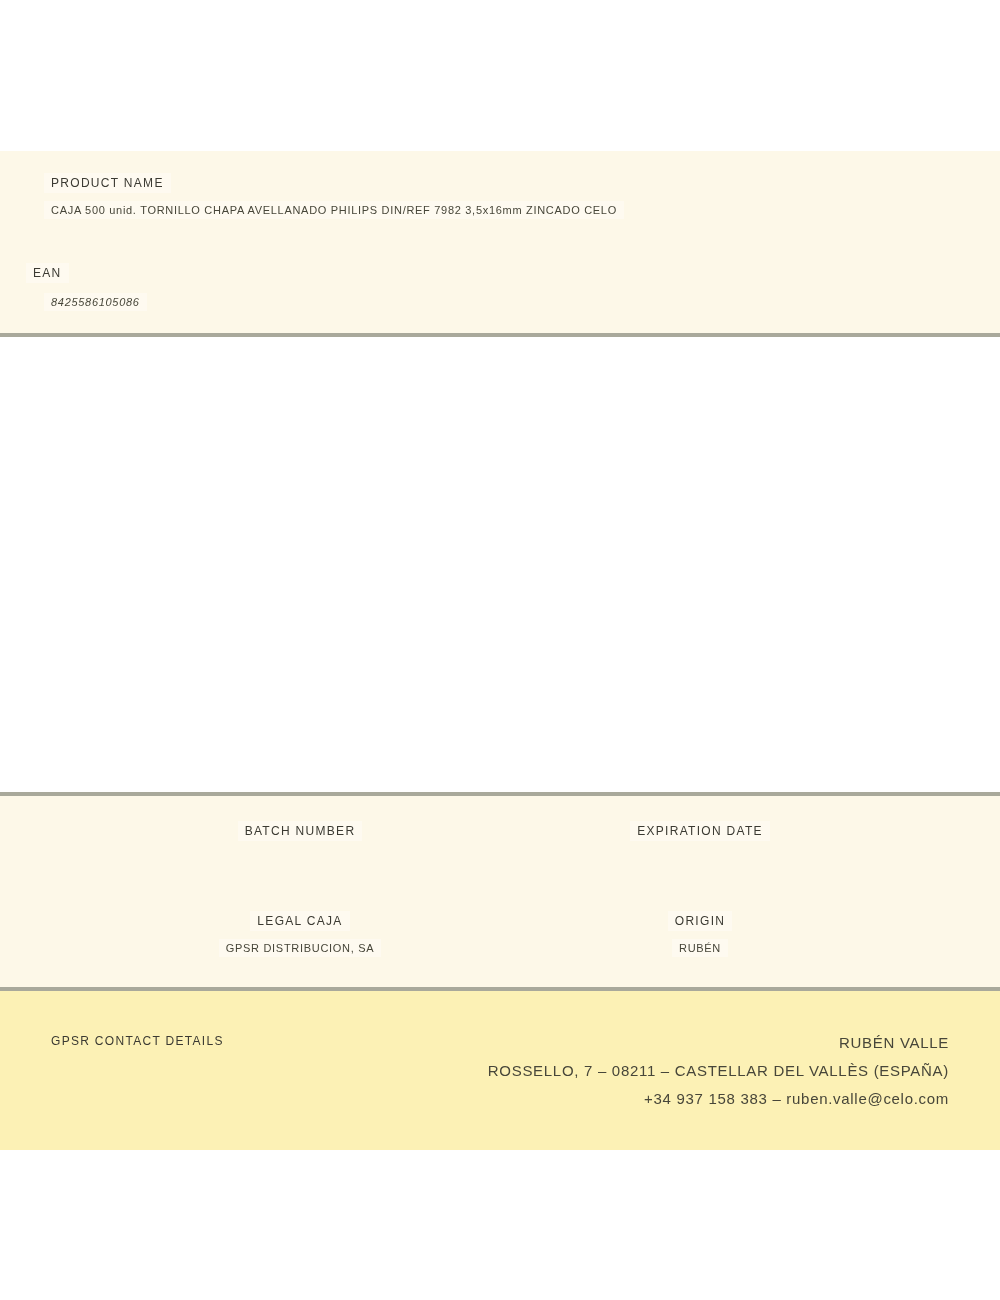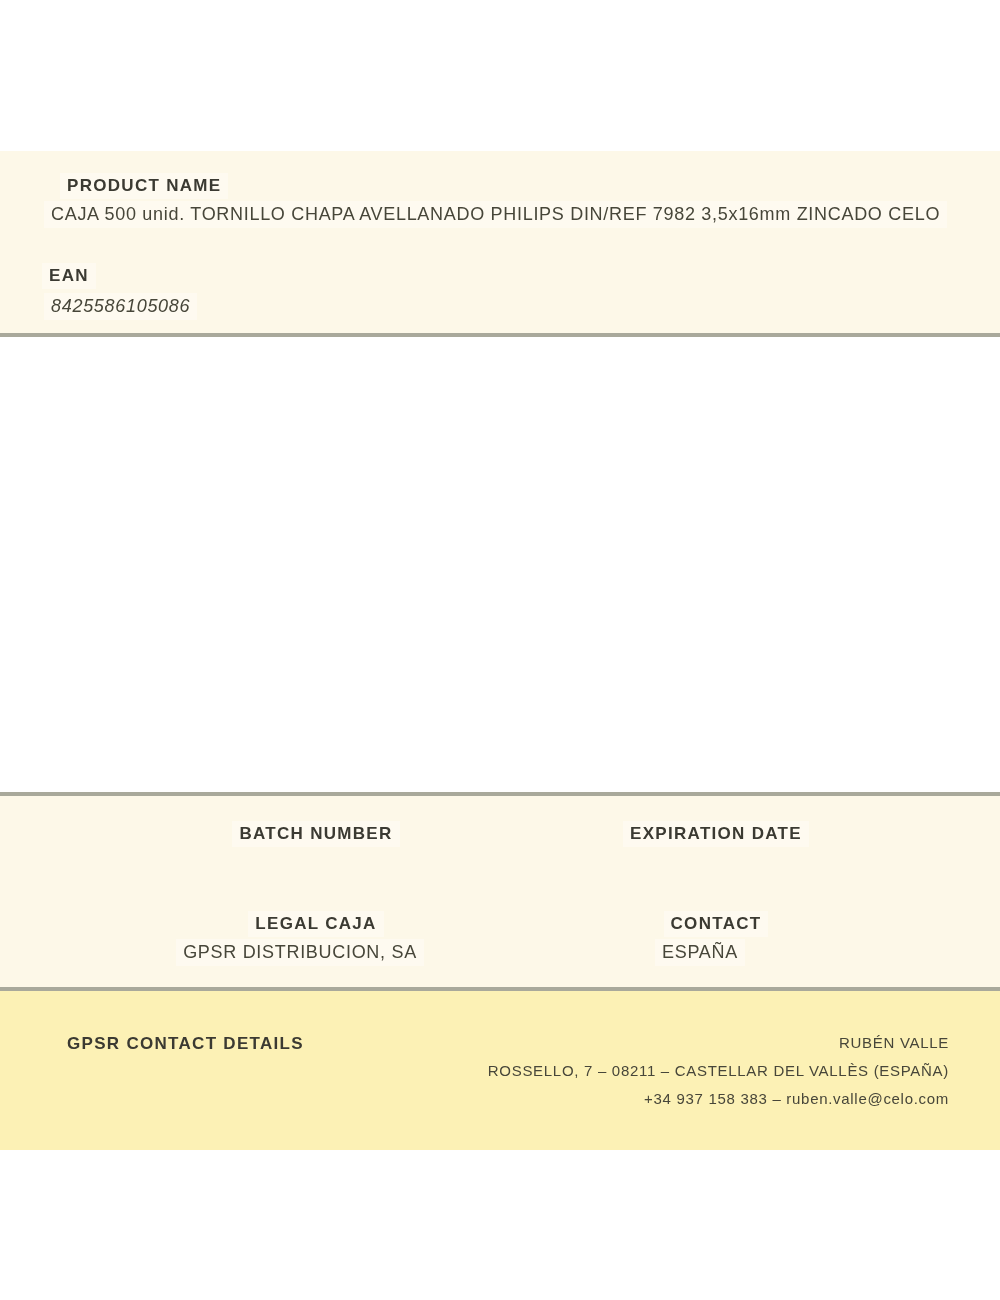--- a/index.html
+++ b/index.html
@@ -40,30 +40,29 @@
     border-bottom: 4px solid var(--divider, #A9A99B);
   }
   .band-bottom {
     top: 991px;
     height: 159px;
     background: var(--band-yellow, #FCF1B5);
     padding-left: 36px;
   }
   .label {
     position: absolute;
-    font-size: 17px;
-    font-weight: bold;
+    font-size: 12px;
+    font-weight: normal;
     letter-spacing: 1.3px;
     color: var(--label-text, #3B3A32);
     white-space: nowrap;
-    margin-left: 16px;
   }
   .value {
     position: absolute;
-    font-size: 18px;
+    font-size: 11px;
     letter-spacing: 0.7px;
     color: var(--value-text, #474639);
     white-space: nowrap;
   }
   
   .hl {
     display: inline-block;
     background: rgba(255, 255, 255, 0.35);
     padding: 3px 7px;
     margin: -3px -7px;
@@ -123,24 +122,24 @@
     <div class="label cell-right row-1">
       <span class="hl">EXPIRATION DATE</span>
     </div>
     <div class="label cell-left row-2-label">
       <span class="hl">LEGAL CAJA</span>
     </div>
     <div class="value cell-left row-2-value">
       <span class="hl">GPSR DISTRIBUCION, SA</span>
     </div>
     <div class="label cell-right row-2-label">
-      <span class="hl">CONTACT</span>
+      <span class="hl">ORIGIN</span>
     </div>
     <div class="value cell-right row-2-value">
-      <span class="hl">ESPAÑA</span>
+      <span class="hl">RUBÉN</span>
     </div>
   </section>
 
   <section class="band band-bottom">
     <div class="label pos-gpsr-label">
       <span>GPSR CONTACT DETAILS</span>
     </div>
     <div class="contact-block">
       <div class="contact-line">RUBÉN VALLE</div>
       <div class="contact-line">ROSSELLO, 7 – 08211 – CASTELLAR DEL VALLÈS (ESPAÑA)</div>

